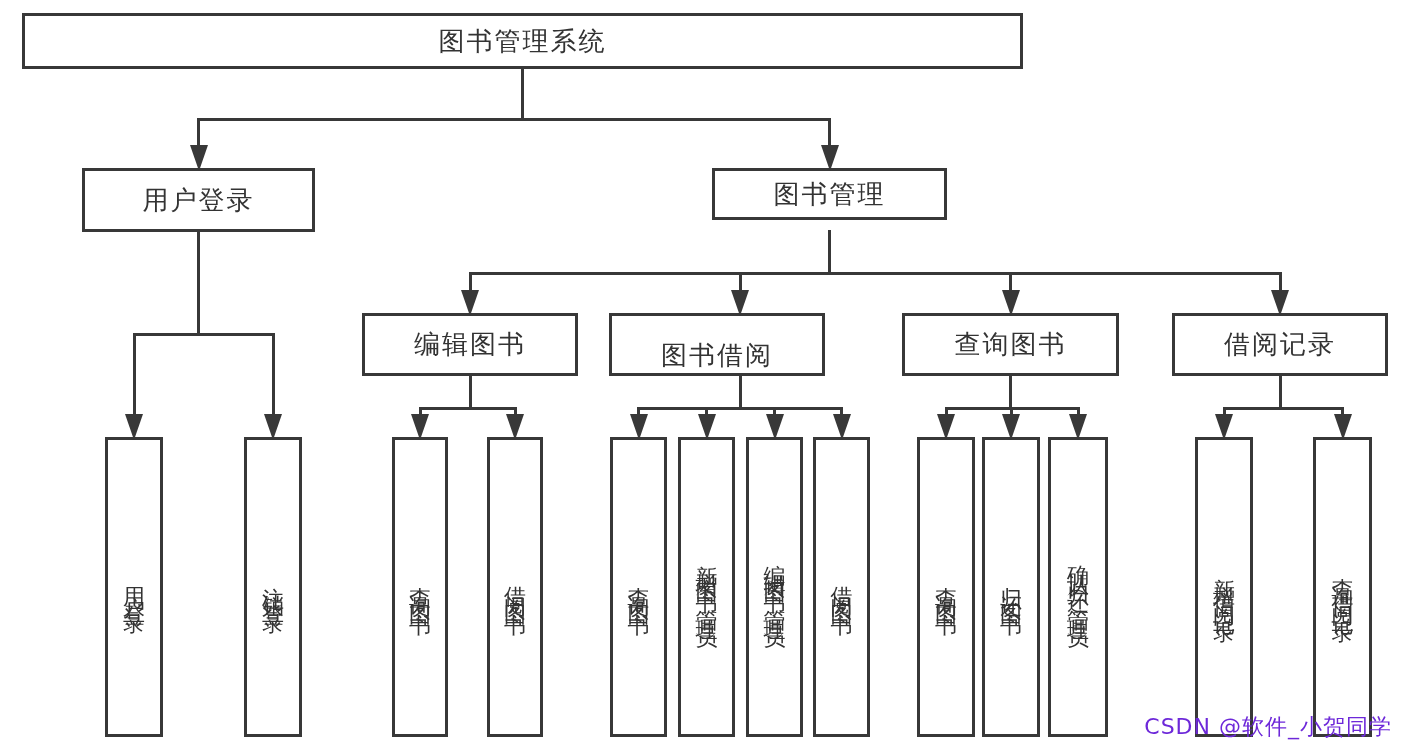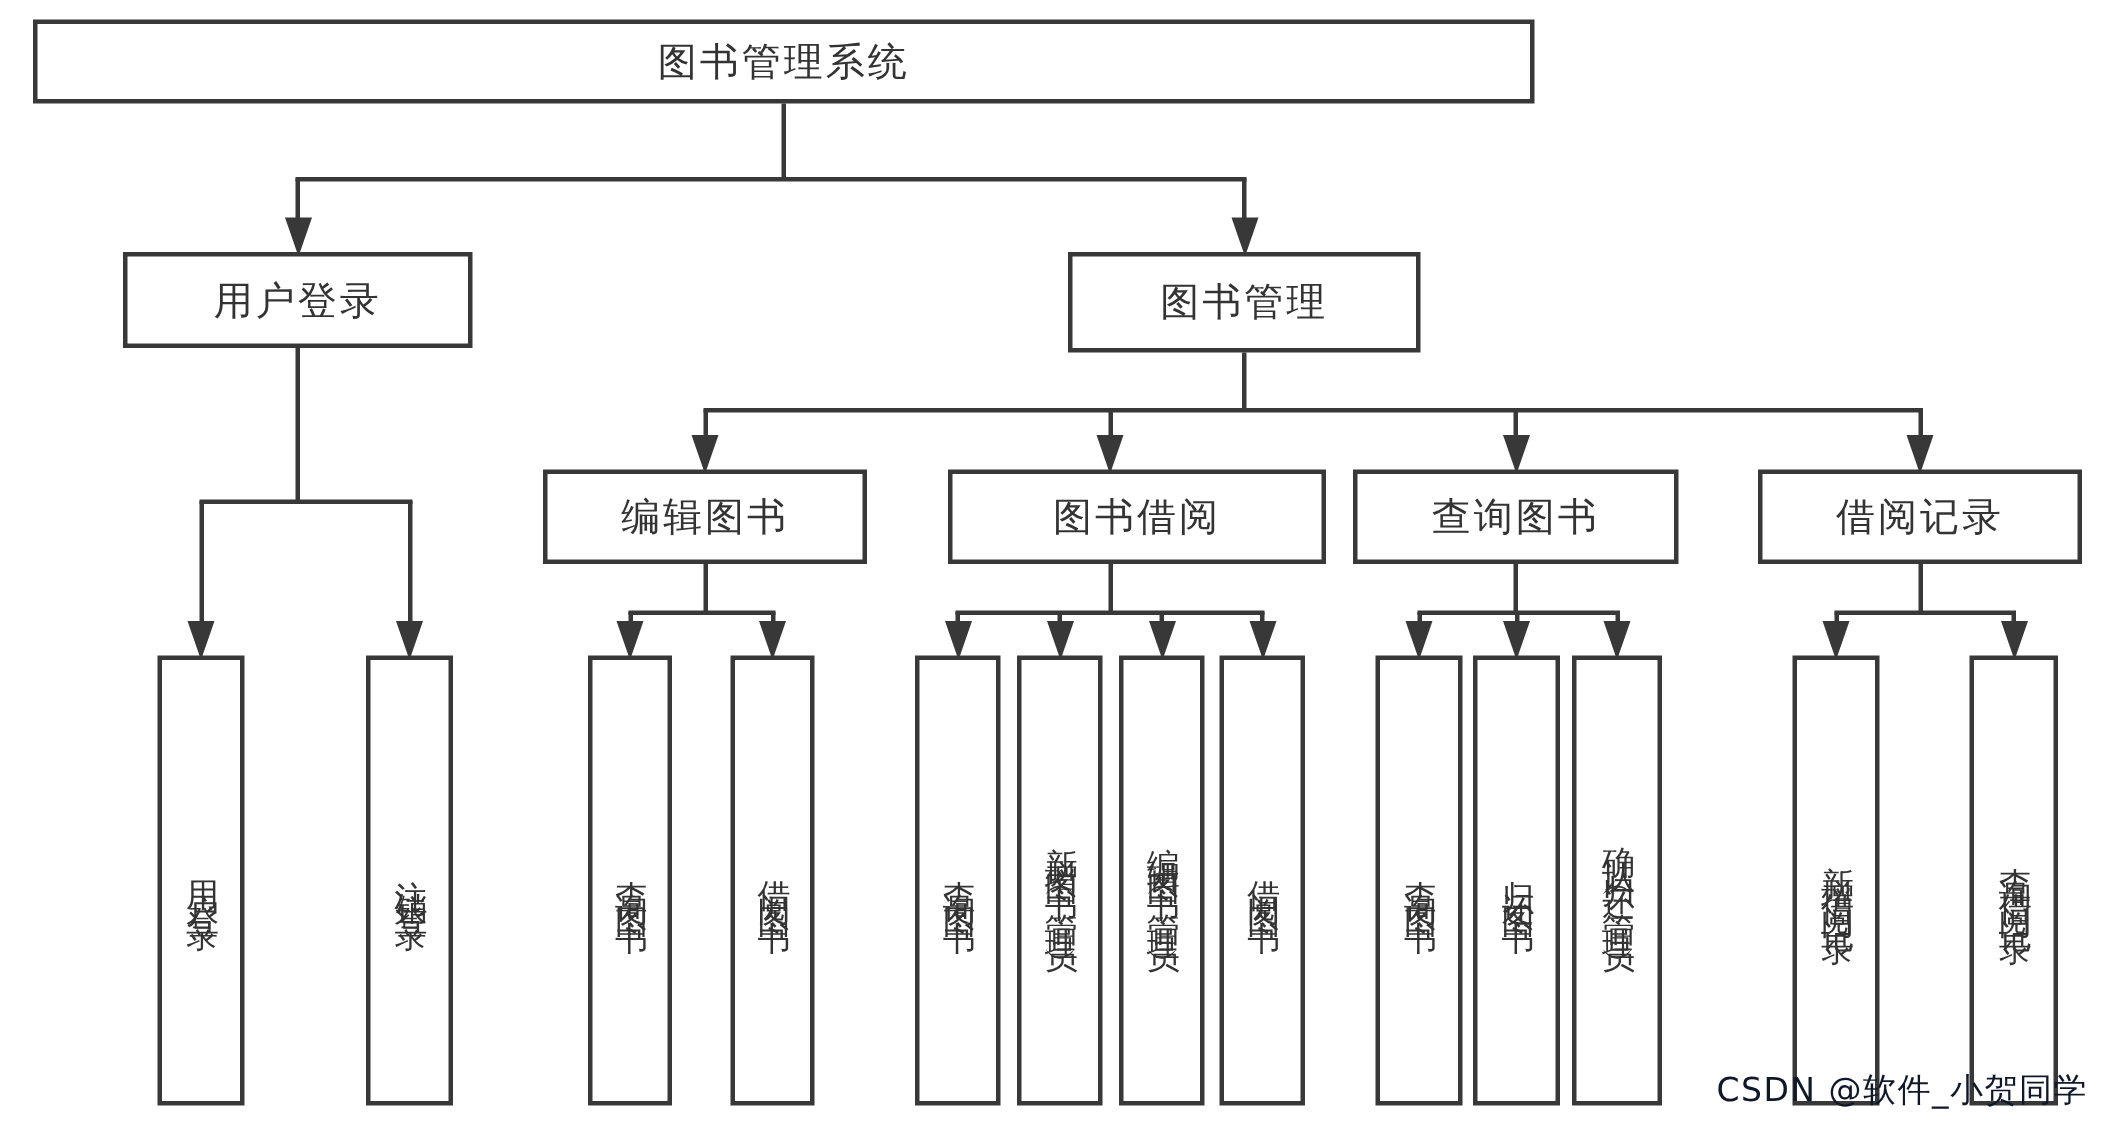--- a/index.html
+++ b/index.html
@@ -17,21 +17,21 @@
     writing-mode:vertical-rl;text-orientation:mixed;
     font-size:22px;letter-spacing:9px;line-height:1;white-space:nowrap;
   }
   .line{position:absolute;background:#383838;z-index:0;}
   .arrow{
     position:absolute;width:0;height:0;z-index:2;
     border-left:9px solid transparent;border-right:9px solid transparent;
     border-top:26px solid #383838;
   }
   .watermark{
-    position:absolute;right:13px;bottom:5px;font-size:22px;color:#0f172a;
+    position:absolute;right:13px;bottom:5px;font-size:22px;color:#6d28d9;
     letter-spacing:1px;z-index:3;white-space:nowrap;
   }
 </style>
 </head>
 <body>
 
 <div class="stage" id="stage">
   <div class="watermark">CSDN @软件_小贺同学</div>
 <div class="box hbox" style="left: 22px; top: 13px; width: 1001px; height: 56px;">
       <span>图书管理系统</span>
@@ -50,21 +50,21 @@
     <div class="box vbox" style="left: 105px; top: 437px; width: 58px; height: 300px;">
       <span>用户登录</span>
     </div>
     <div class="line" style="left: 271.5px; top: 334px; width: 3px; height: 83px;"></div>
     <div class="arrow" style="left: 264px; top: 414px;"></div>
     <div class="box vbox" style="left: 244px; top: 437px; width: 58px; height: 300px;">
       <span>注销登录</span>
     </div>
     <div class="line" style="left: 828px; top: 119px; width: 3px; height: 29px;"></div>
     <div class="arrow" style="left: 820.5px; top: 145px;"></div>
-    <div class="box hbox" style="left: 712px; top: 168px; width: 235px; height: 67px;">
+    <div class="box hbox" style="left: 712px; top: 168px; width: 235px; height: 52px;">
       <span>图书管理</span>
     </div>
     <div class="line" style="left: 828px; top: 230px; width: 3px; height: 43px;"></div>
     <div class="line" style="left: 468.5px; top: 271.5px; width: 813px; height: 3px;"></div>
     <div class="line" style="left: 468.5px; top: 273px; width: 3px; height: 20px;"></div>
     <div class="arrow" style="left: 461px; top: 290px;"></div>
     <div class="box hbox" style="left: 362px; top: 313px; width: 216px; height: 63px;">
       <span>编辑图书</span>
     </div>
     <div class="line" style="left: 468.5px; top: 374px; width: 3px; height: 34px;"></div>
@@ -74,21 +74,21 @@
     <div class="box vbox" style="left: 392px; top: 437px; width: 56px; height: 300px;">
       <span>查询图书</span>
     </div>
     <div class="line" style="left: 513.5px; top: 408px; width: 3px; height: 9px;"></div>
     <div class="arrow" style="left: 506px; top: 414px;"></div>
     <div class="box vbox" style="left: 487px; top: 437px; width: 56px; height: 300px;">
       <span>借阅图书</span>
     </div>
     <div class="line" style="left: 738.5px; top: 273px; width: 3px; height: 20px;"></div>
     <div class="arrow" style="left: 731px; top: 290px;"></div>
-    <div class="box hbox" style="left: 632px; top: 313px; width: 252px; height: 63px;">
+    <div class="box hbox" style="left: 609px; top: 313px; width: 216px; height: 63px; align-items: flex-end;">
       <span>图书借阅</span>
     </div>
     <div class="line" style="left: 738.5px; top: 374px; width: 3px; height: 34px;"></div>
     <div class="line" style="left: 637px; top: 406.5px; width: 206px; height: 3px;"></div>
     <div class="line" style="left: 637px; top: 408px; width: 3px; height: 9px;"></div>
     <div class="arrow" style="left: 629.5px; top: 414px;"></div>
     <div class="box vbox" style="left: 610px; top: 437px; width: 57px; height: 300px;">
       <span>查询图书</span>
     </div>
     <div class="line" style="left: 705px; top: 408px; width: 3px; height: 9px;"></div>

